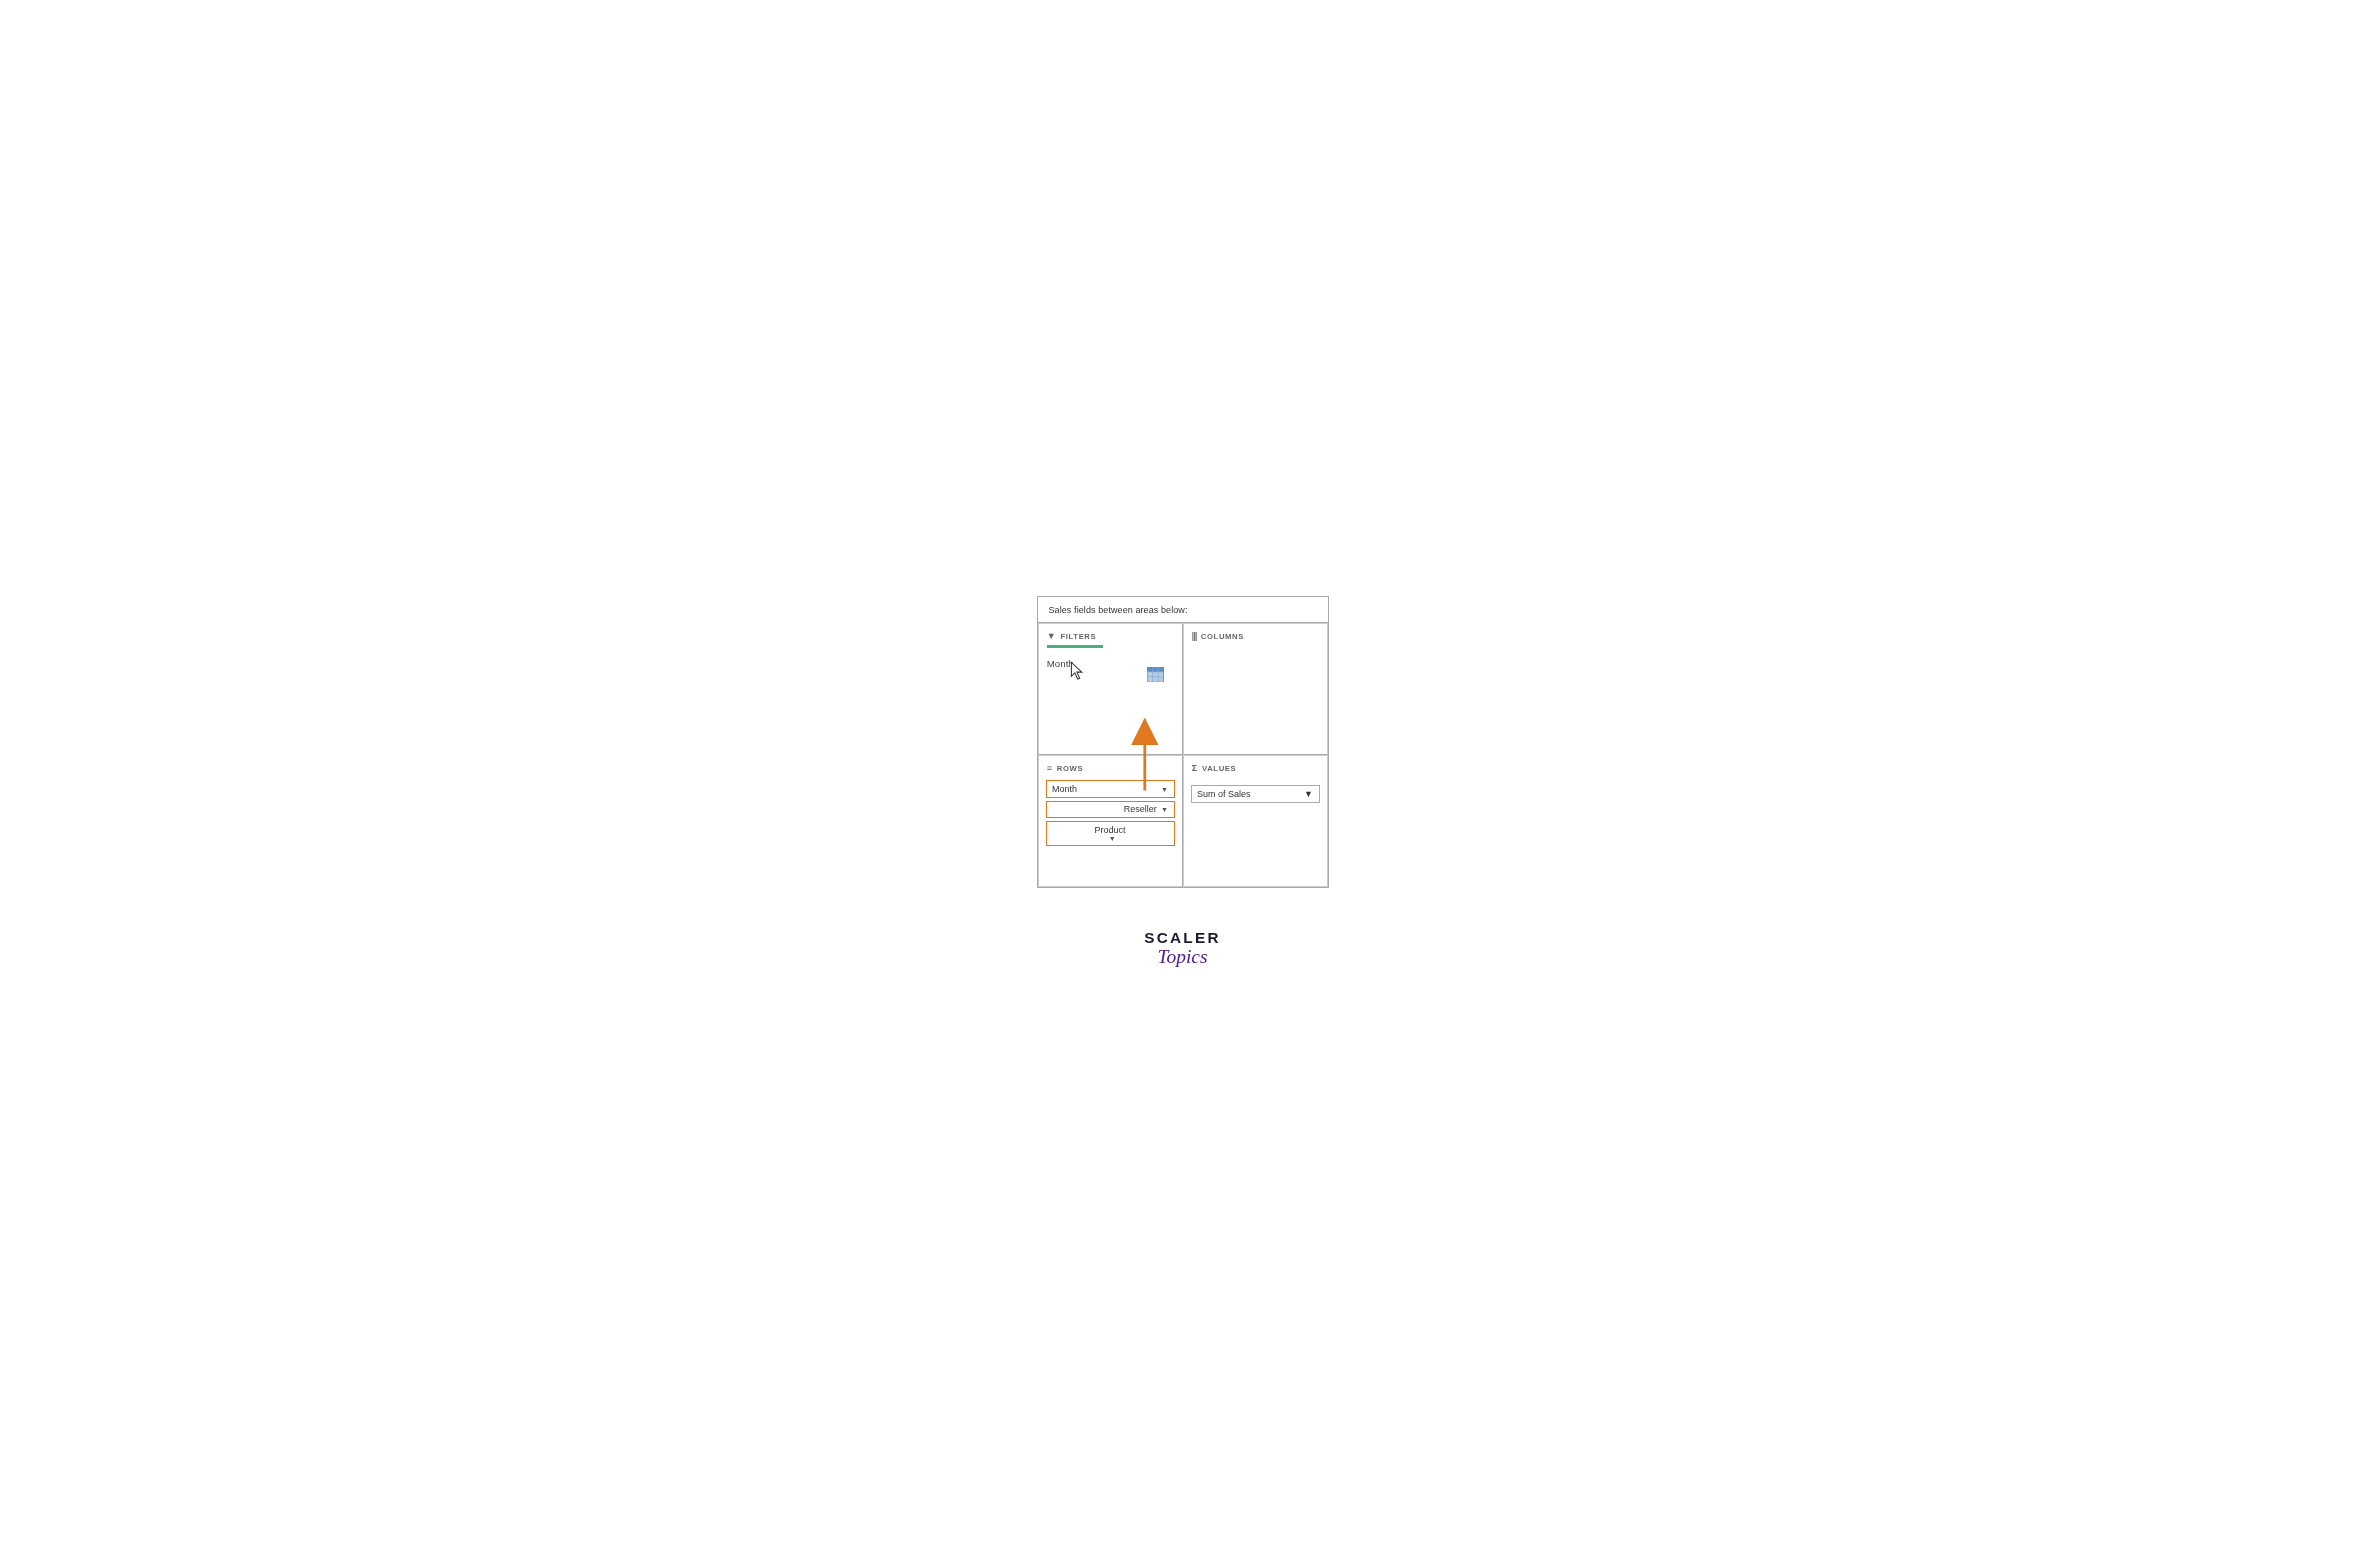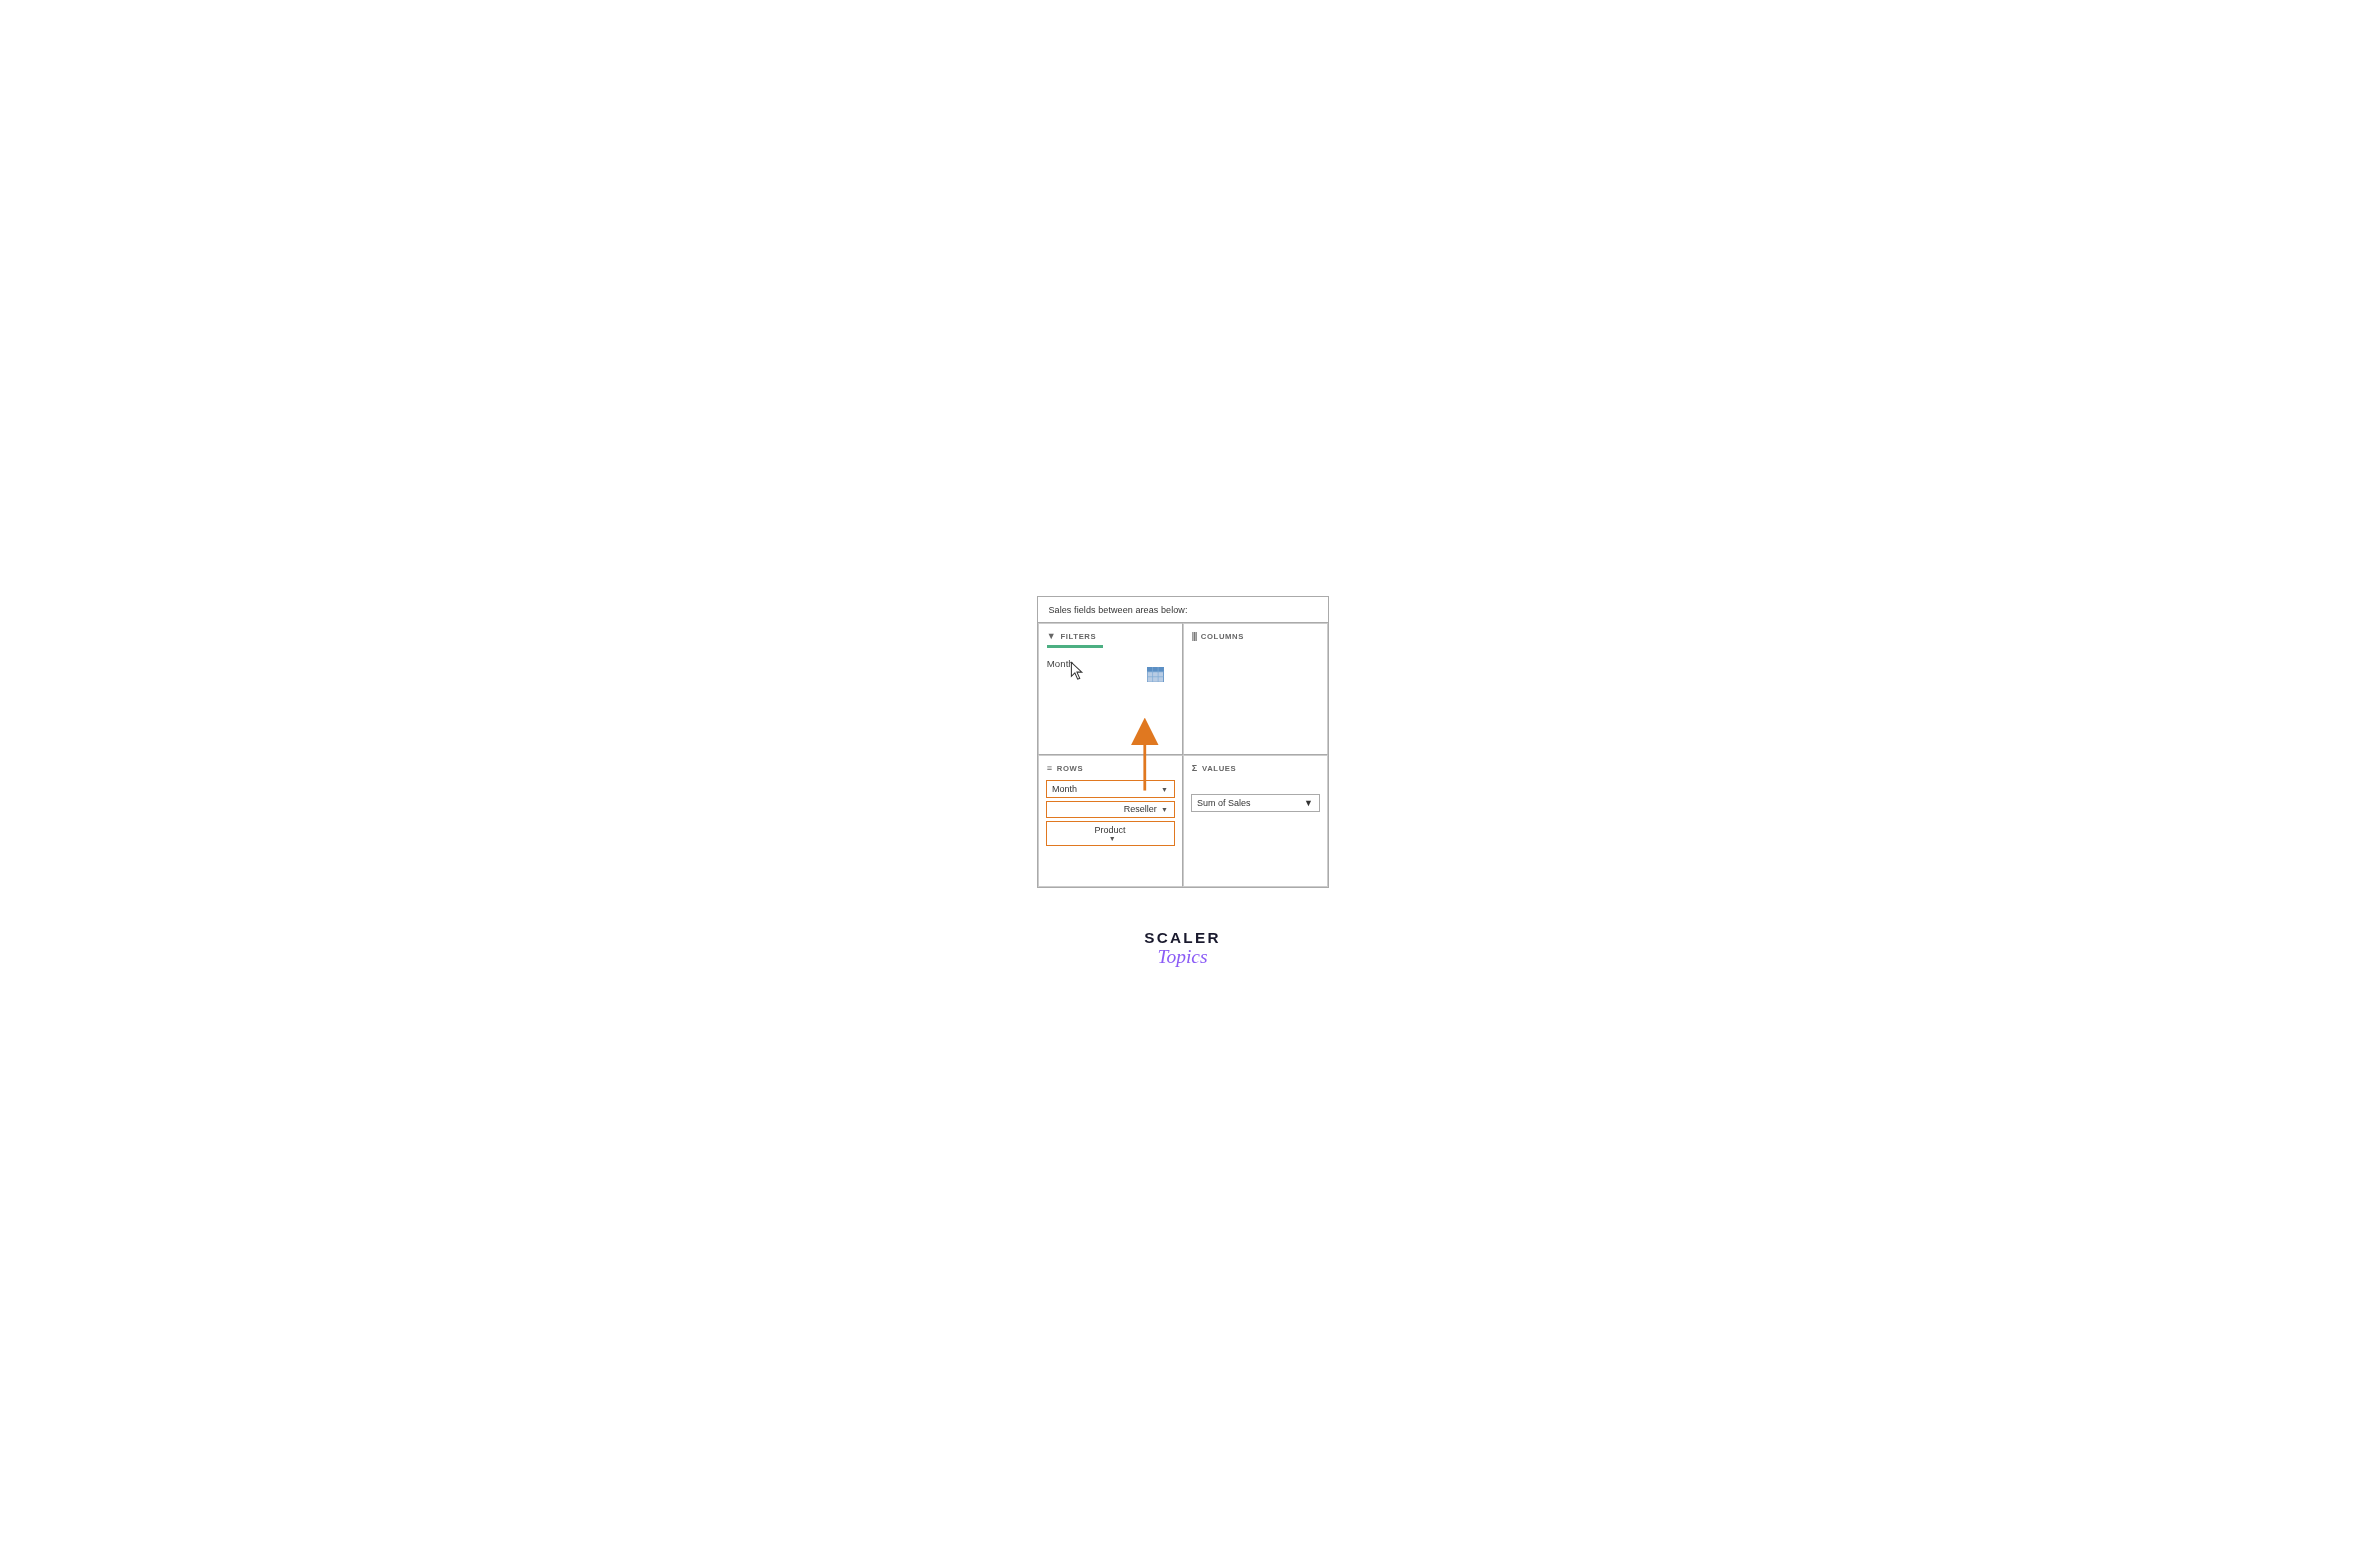--- a/index.html
+++ b/index.html
@@ -125,21 +125,21 @@
 
     .row-item .dropdown-arrow {
       color: #555;
       font-size: 7px;
       margin-left: 4.2px;
     }
 
     .value-item {
       display: flex;
       align-items: center;
-      margin: 17px 7px;
+      margin: 8px 7px;
       border: 0.7px solid #aaa;
       background: #fff;
       padding: 2.8px 5.6px;
       font-size: 9px;
       color: #333;
       justify-content: space-between;
     }
 
     
     .cursor-svg {
@@ -182,21 +182,21 @@
     .scaler-word {
       font-size: 15.3px;
       font-weight: 800;
       letter-spacing: 0.15em;
       color: #1a1a2e;
       line-height: 1.1;
     }
 
     .topics-word {
       font-size: 19.5px;
-      color: #8b5cf6;
+      color: #4c1d95;
       font-family: 'Georgia', 'Times New Roman', cursive;
       font-style: italic;
       font-weight: 400;
       line-height: 1.1;
       margin-top: -1.4px;
     }
 
     .quadrant-content {
       position: relative;
     }

